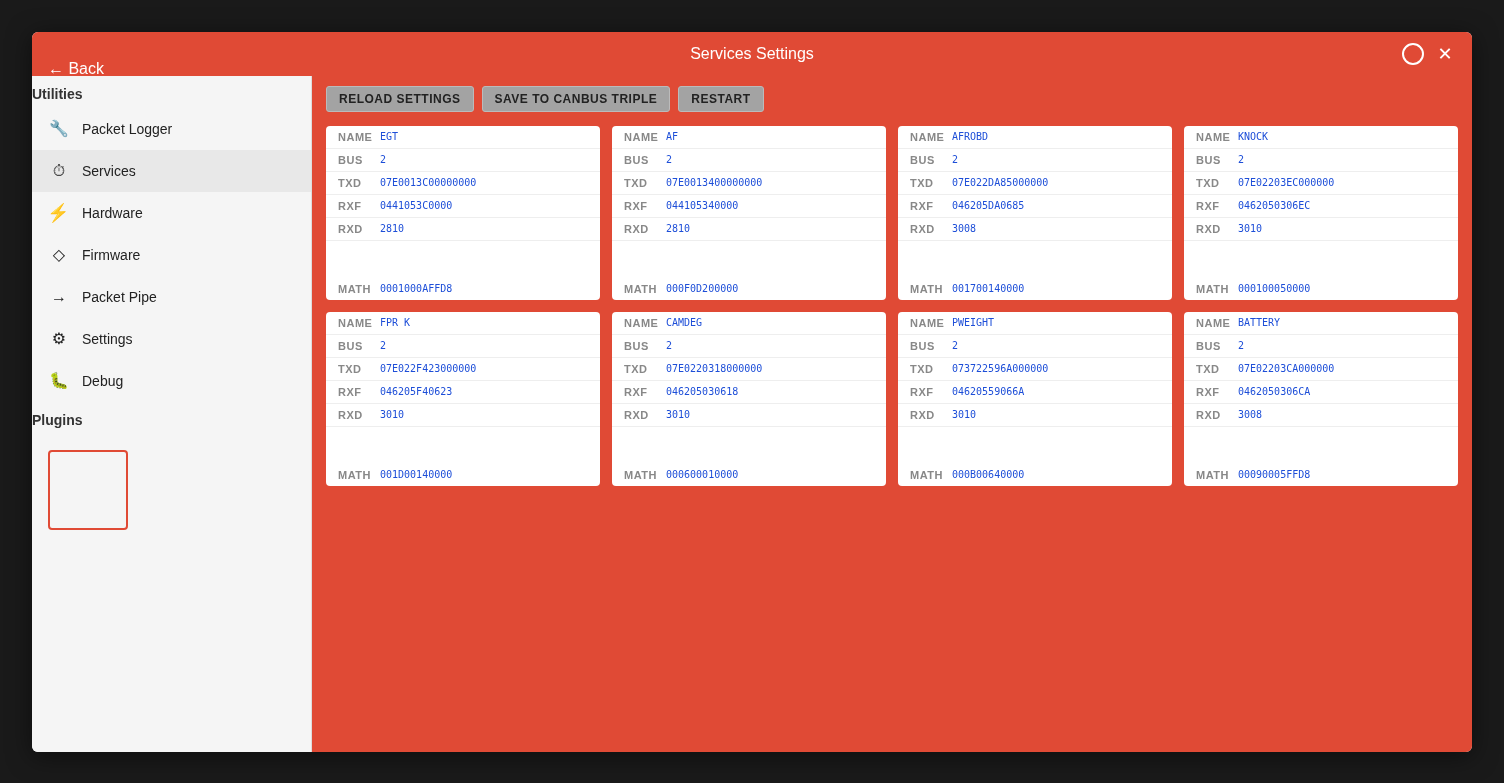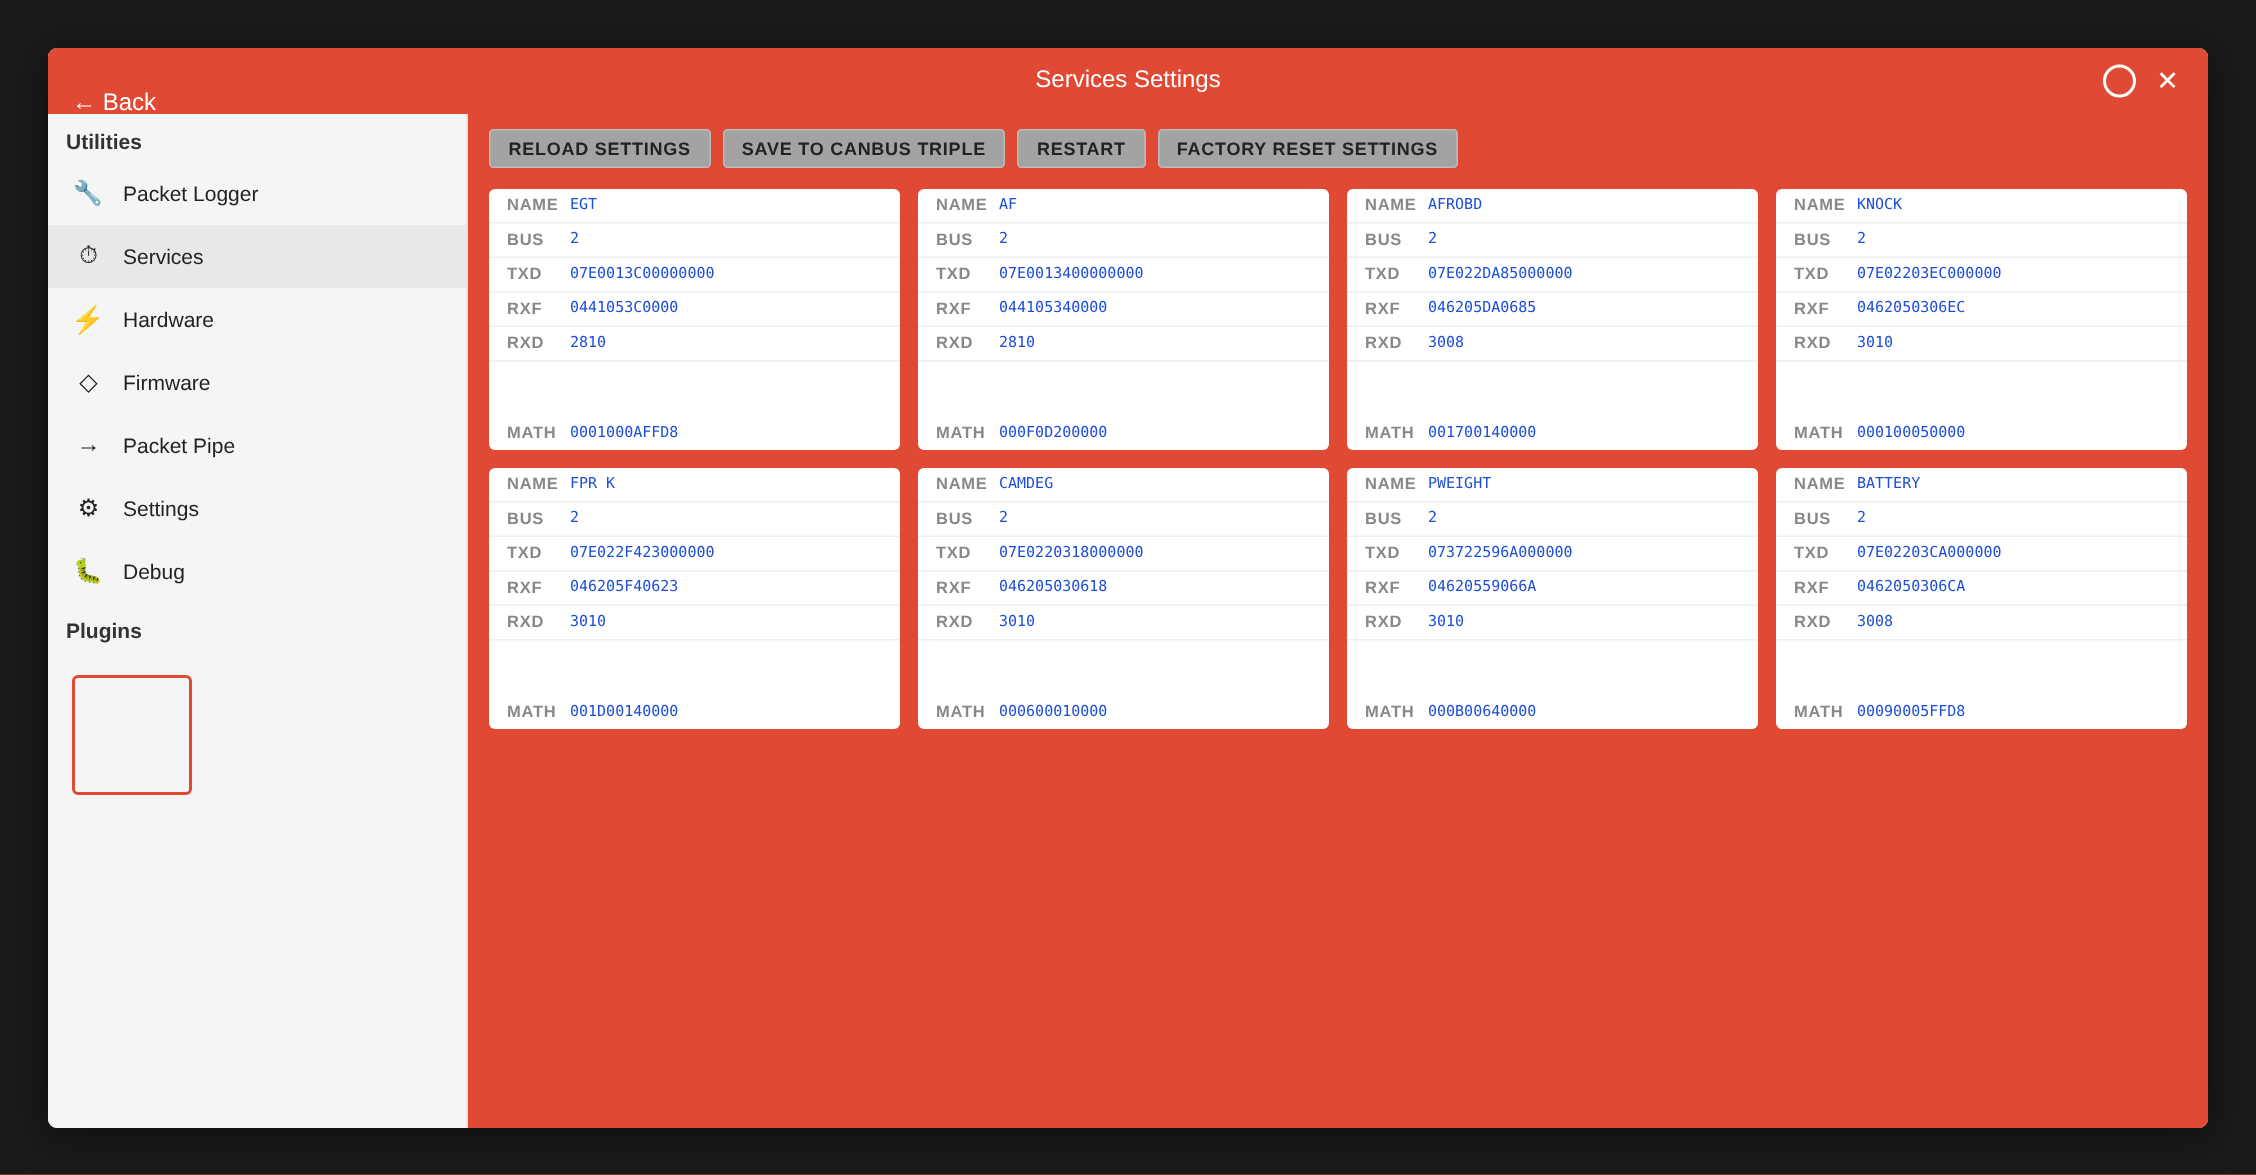--- a/index.html
+++ b/index.html
@@ -75,21 +75,21 @@
     .sidebar {
       width: 280px;
       background: #f5f5f5;
       flex-shrink: 0;
       display: flex;
       flex-direction: column;
       border-right: 1px solid #ddd;
       overflow-y: auto;
     }
     .sidebar-section-title {
-      padding: 10px 16px 6px 12px;
+      padding: 10px 16px 6px 0;
       font-size: 14px;
       font-weight: 600;
       color: #333;
     }
     .sidebar-item {
       display: flex;
       align-items: center;
       gap: 12px;
       padding: 10px 16px;
       cursor: pointer;
@@ -236,21 +236,20 @@
       <div class="sidebar-section-title">Plugins</div>
       <div class="plugin-box"></div>
     </div>
 
     <div class="main">
 
       <div class="toolbar">
         <button class="toolbar-btn">RELOAD SETTINGS</button>
         <button class="toolbar-btn">SAVE TO CANBUS TRIPLE</button>
         <button class="toolbar-btn">RESTART</button>
-        <button class="toolbar-btn">FACTORY RESET SETTINGS</button>
       </div>
 
       <div class="cards-area" id="cards-container">
           <div class="card">
     <div class="card-row">
       <span class="card-label">NAME</span>
       <span class="card-value">EGT</span>
     </div>
     <div class="card-row">
       <span class="card-label">BUS</span>

